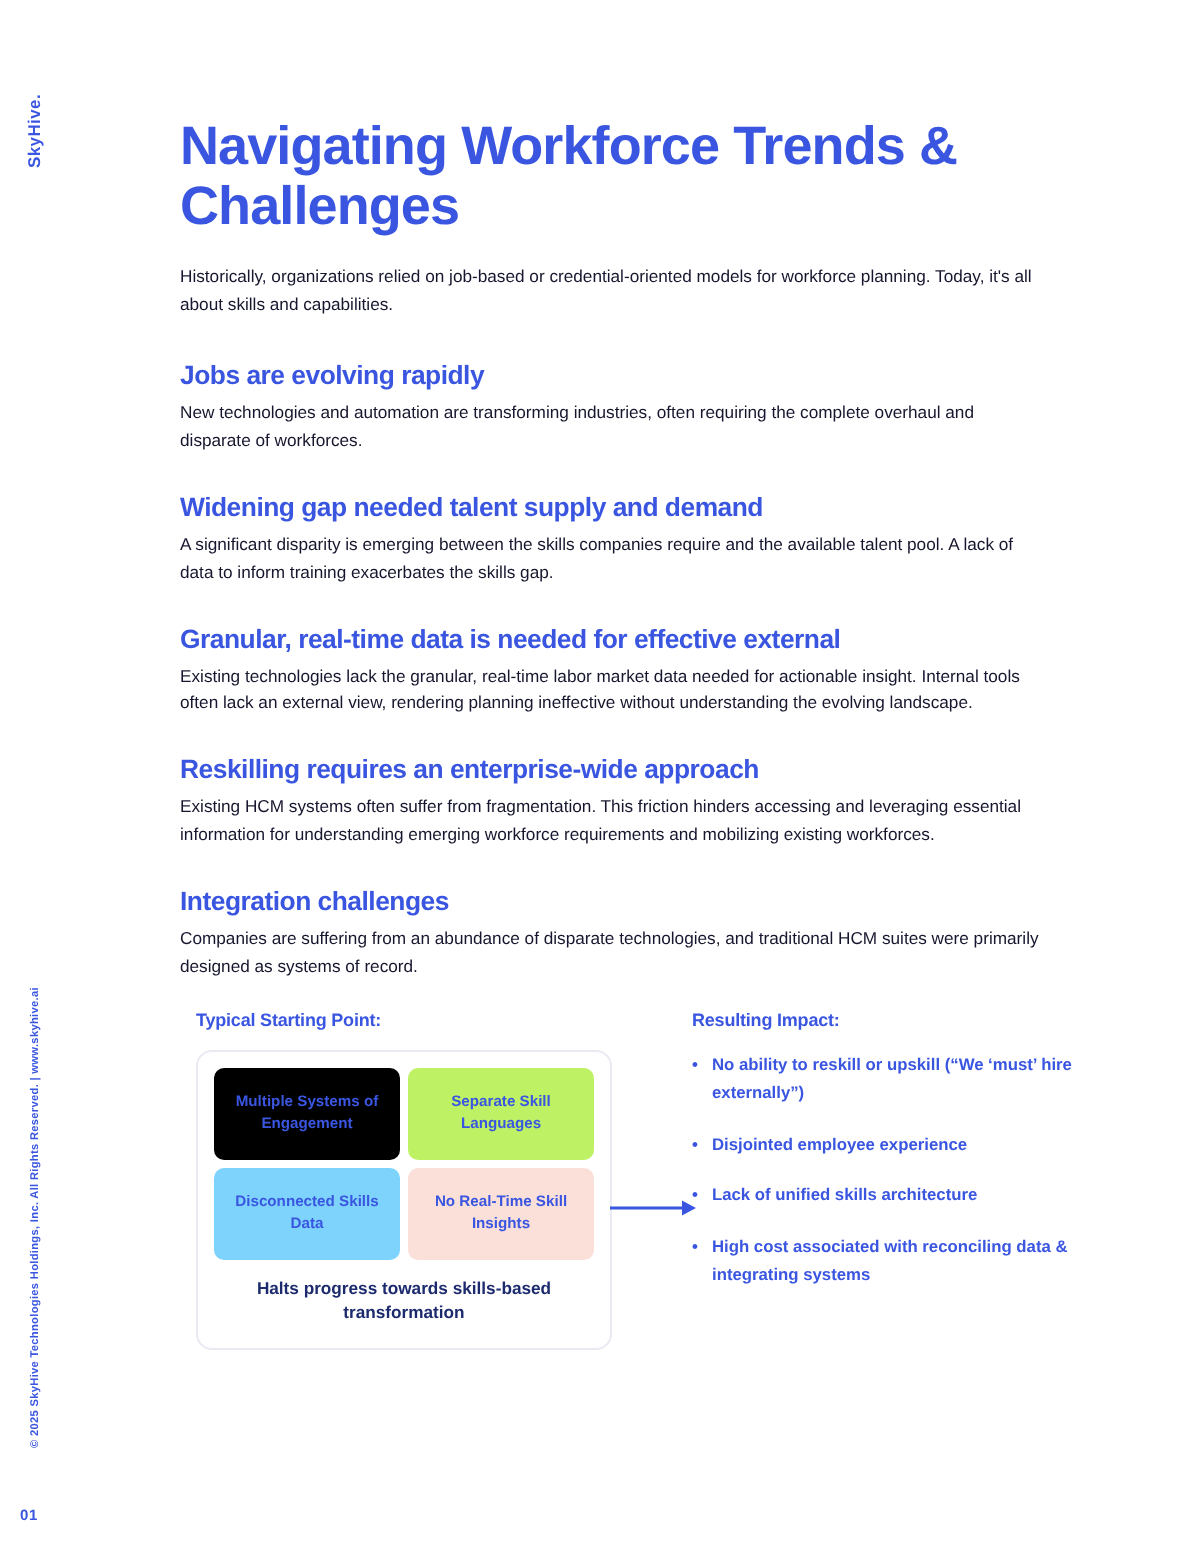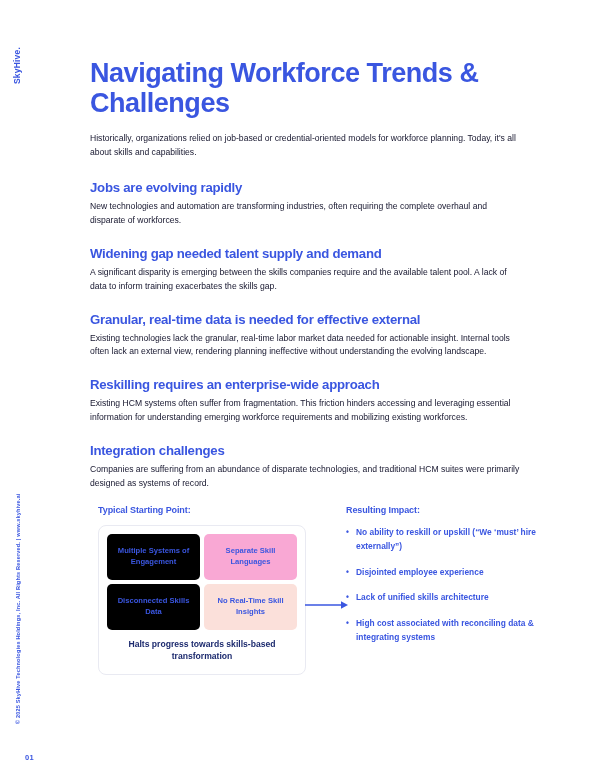--- a/index.html
+++ b/index.html
@@ -62,21 +62,21 @@
     transform: rotate(-90deg);
     transform-origin: center center;
     font-size: 5.6px;
     font-weight: bold;
     letter-spacing: .15px;
     color: #3a56e0;
     white-space: nowrap;
   }
   .page-number {
     position: absolute;
-    left: 25px;
+    left: 10px;
     bottom: 14px;
     font-size: 7.5px;
     font-weight: bold;
     color: #3a56e0;
     letter-spacing: .3px;
   }
 
   
   .content {
     position: absolute;
@@ -258,24 +258,24 @@
 
   <div class="diagram">
 
     <div class="diagram-left">
       <div class="diagram-label">Typical Starting Point:</div>
       <div class="starting-card">
         <div class="tile-grid">
           <div class="tile" style="background: #000000;">
             <span>Multiple Systems of Engagement</span>
           </div>
-          <div class="tile" style="background: #f9a8d4;">
+          <div class="tile" style="background: #bef264;">
             <span>Separate Skill Languages</span>
           </div>
-          <div class="tile" style="background: #000000;">
+          <div class="tile" style="background: #7dd3fc;">
             <span>Disconnected Skills Data</span>
           </div>
           <div class="tile" style="background: rgb(251, 224, 218);">
             <span>No Real-Time Skill Insights</span>
           </div>
         </div>
         <div class="card-caption">Halts progress towards skills-based transformation</div>
       </div>
     </div>
 

